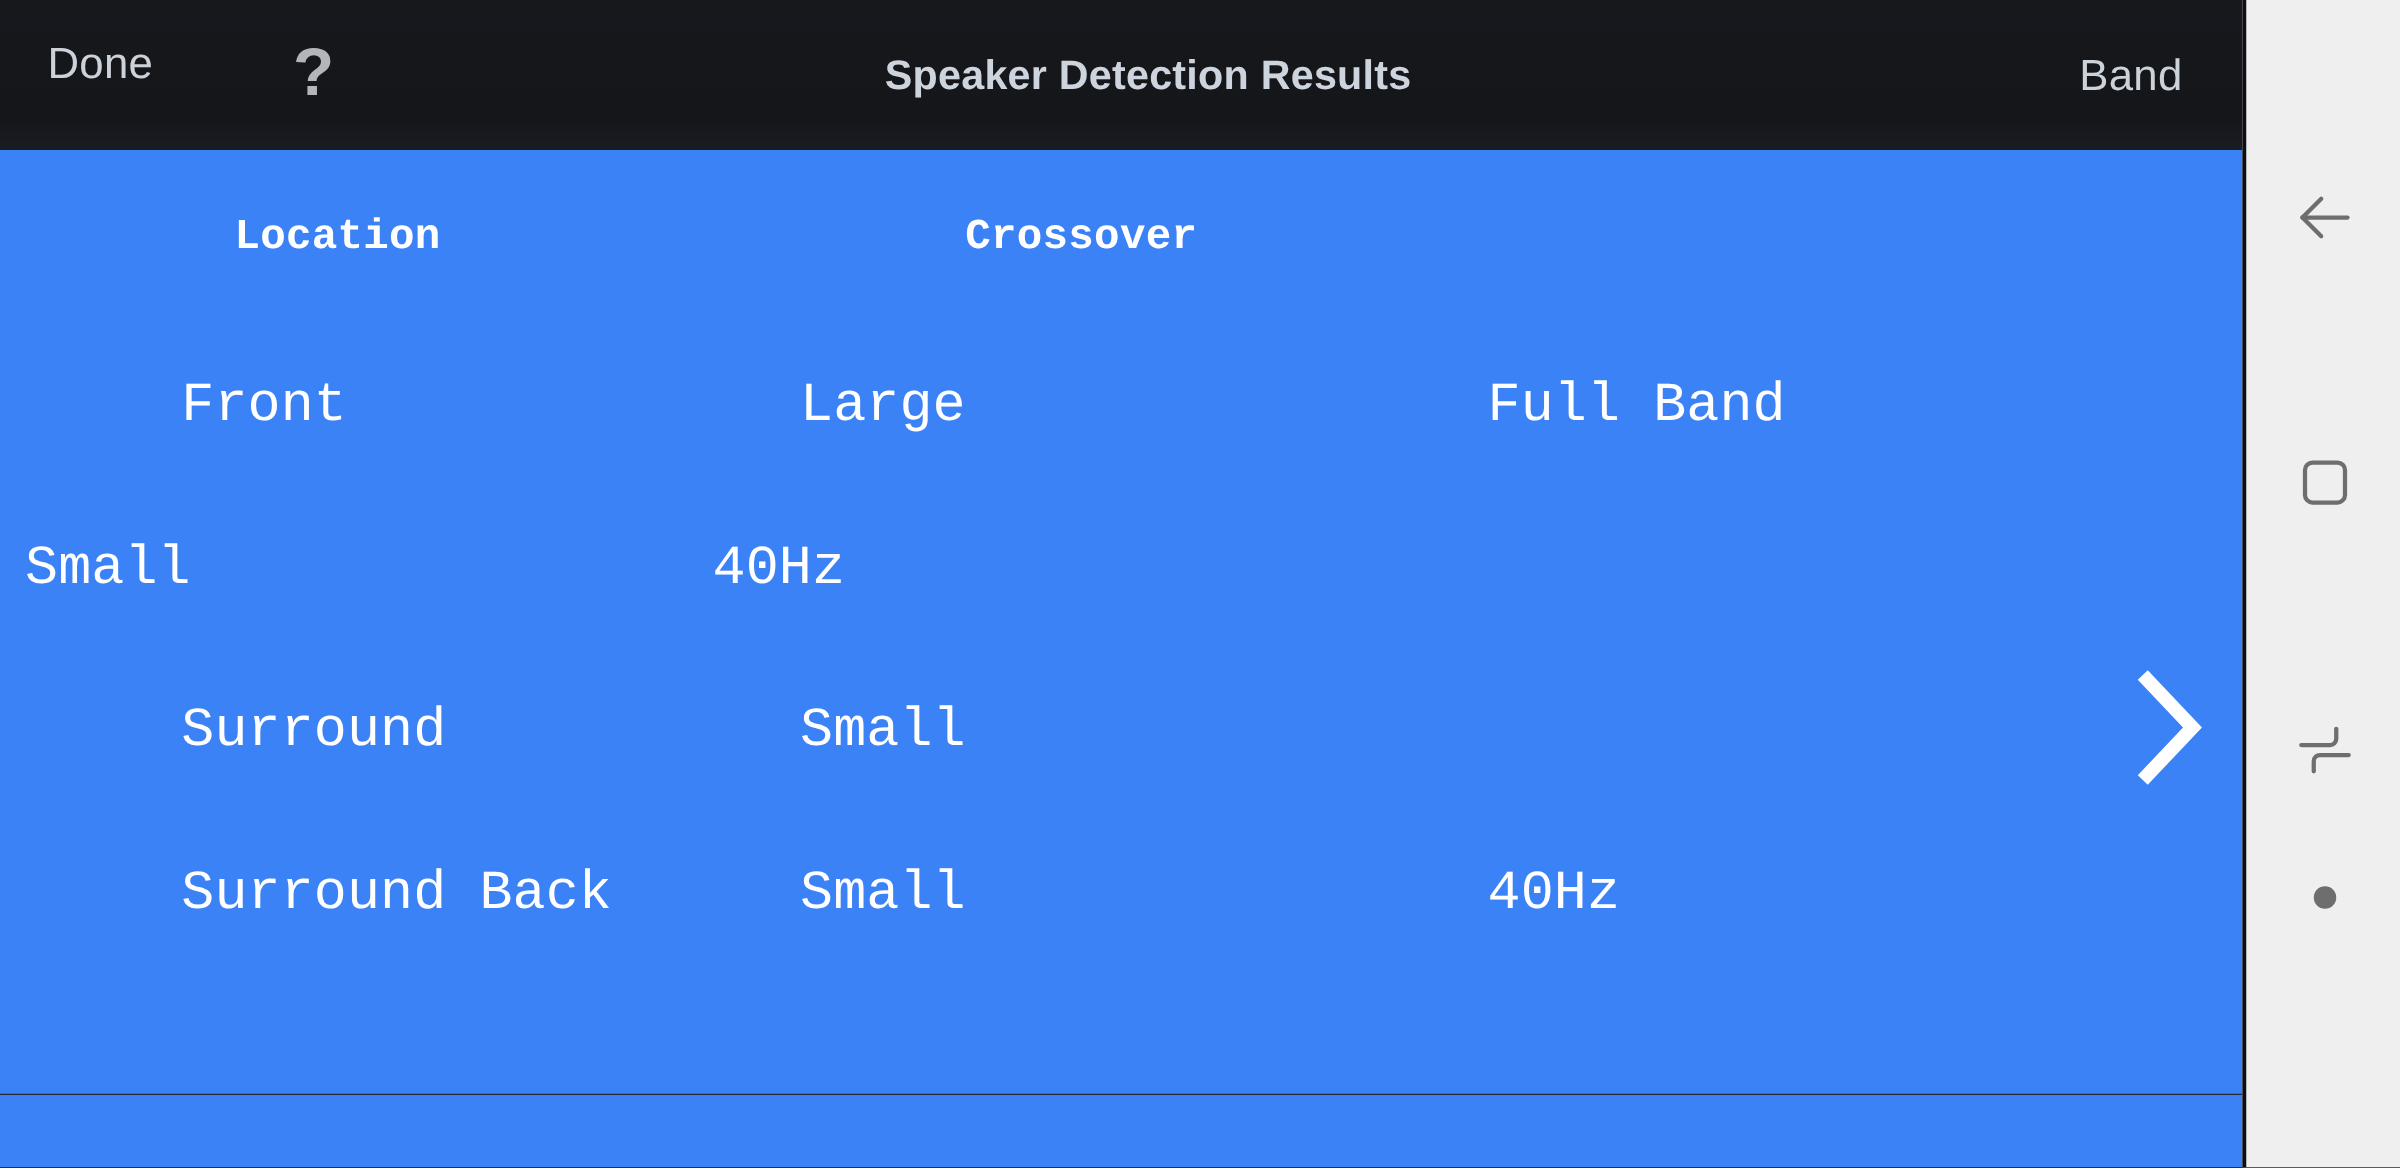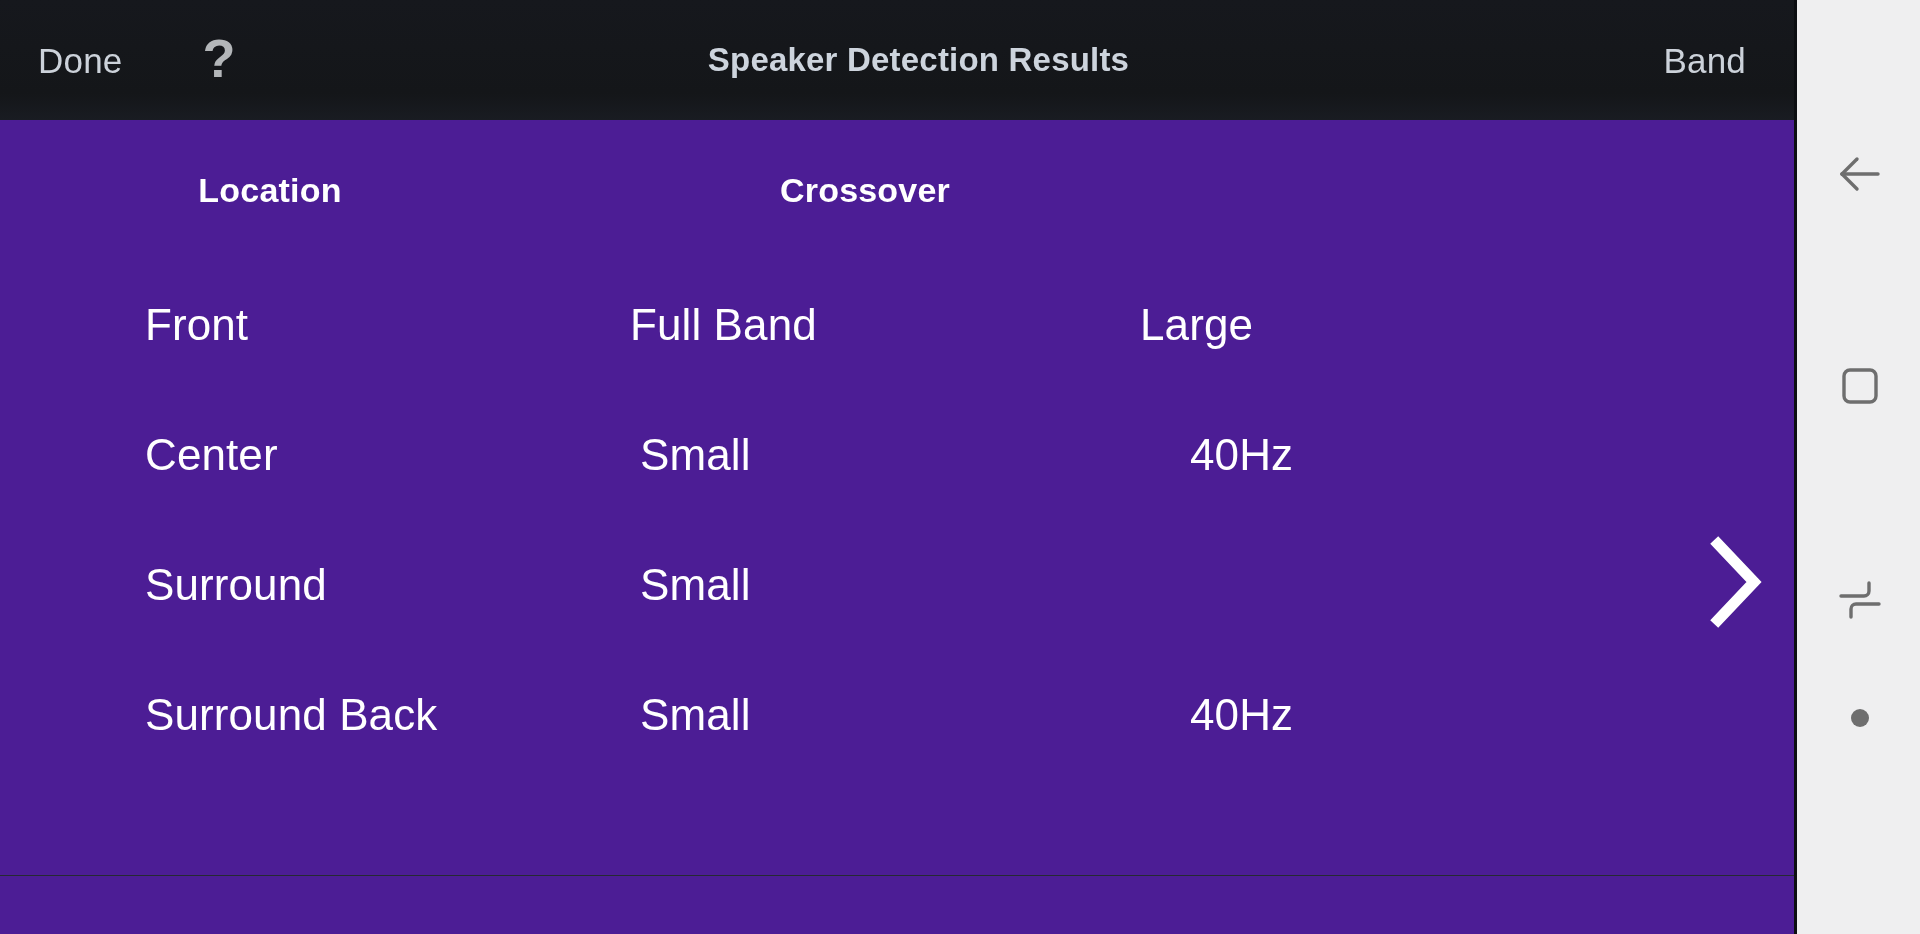--- a/index.html
+++ b/index.html
@@ -33,22 +33,21 @@
     height:120px;
     flex:0 0 120px;
     background:#15171b;
     background:linear-gradient(180deg,#16181d 0%, #141619 78%, #191c22 100%);
     display:flex;
     align-items:center;
     padding:0 38px;
   }
   #header-left {
     display:flex;
-    align-items:center;
-    gap:80px;
+    gap:112px;
     flex:0 0 auto;
     z-index:2;
   }
   .nav-text-btn {
     color:#ccd2da;
     font-size:35px;
     font-weight:400;
     letter-spacing:.2px;
     line-height:1;
     cursor:pointer;
@@ -86,22 +85,23 @@
     z-index:2;
     display:flex;
     align-items:center;
     padding-right:10px;
   }
 
   
   #app-body {
     position:relative;
     flex:1 1 auto;
-    background:#4c1d95;
+    background:#3b82f6;
     padding-top:0;
+    font-family:Liberation Mono, monospace;
   }
 
   #results-table {
     position:absolute;
     left:0; right:0;
     top:0;
     padding:0 0 0 0;
   }
   .tbl-row {
     display:flex;
@@ -218,26 +218,25 @@
 
       <div id="results-table">
 
         <div class="tbl-row" id="table-head">
           <div class="col col-location">Location</div>
           <div class="col col-crossover">Crossover</div>
         </div>
 
         <div class="tbl-row tbl-body-row">
           <div class="col col-location">Front</div>
+          <div class="col col-config">Large</div>
           <div class="col col-crossover">Full Band</div>
-          <div class="col col-config">Large</div>
-        </div>
-
-        <div class="tbl-row tbl-body-row">
-          <div class="col col-location">Center</div>
+        </div>
+
+        <div class="tbl-row tbl-body-row">
           <div class="col col-config">Small</div>
           <div class="col col-crossover">40Hz</div>
         </div>
 
         <div class="tbl-row tbl-body-row">
           <div class="col col-location">Surround</div>
           <div class="col col-config">Small</div>
         </div>
 
         <div class="tbl-row tbl-body-row">

